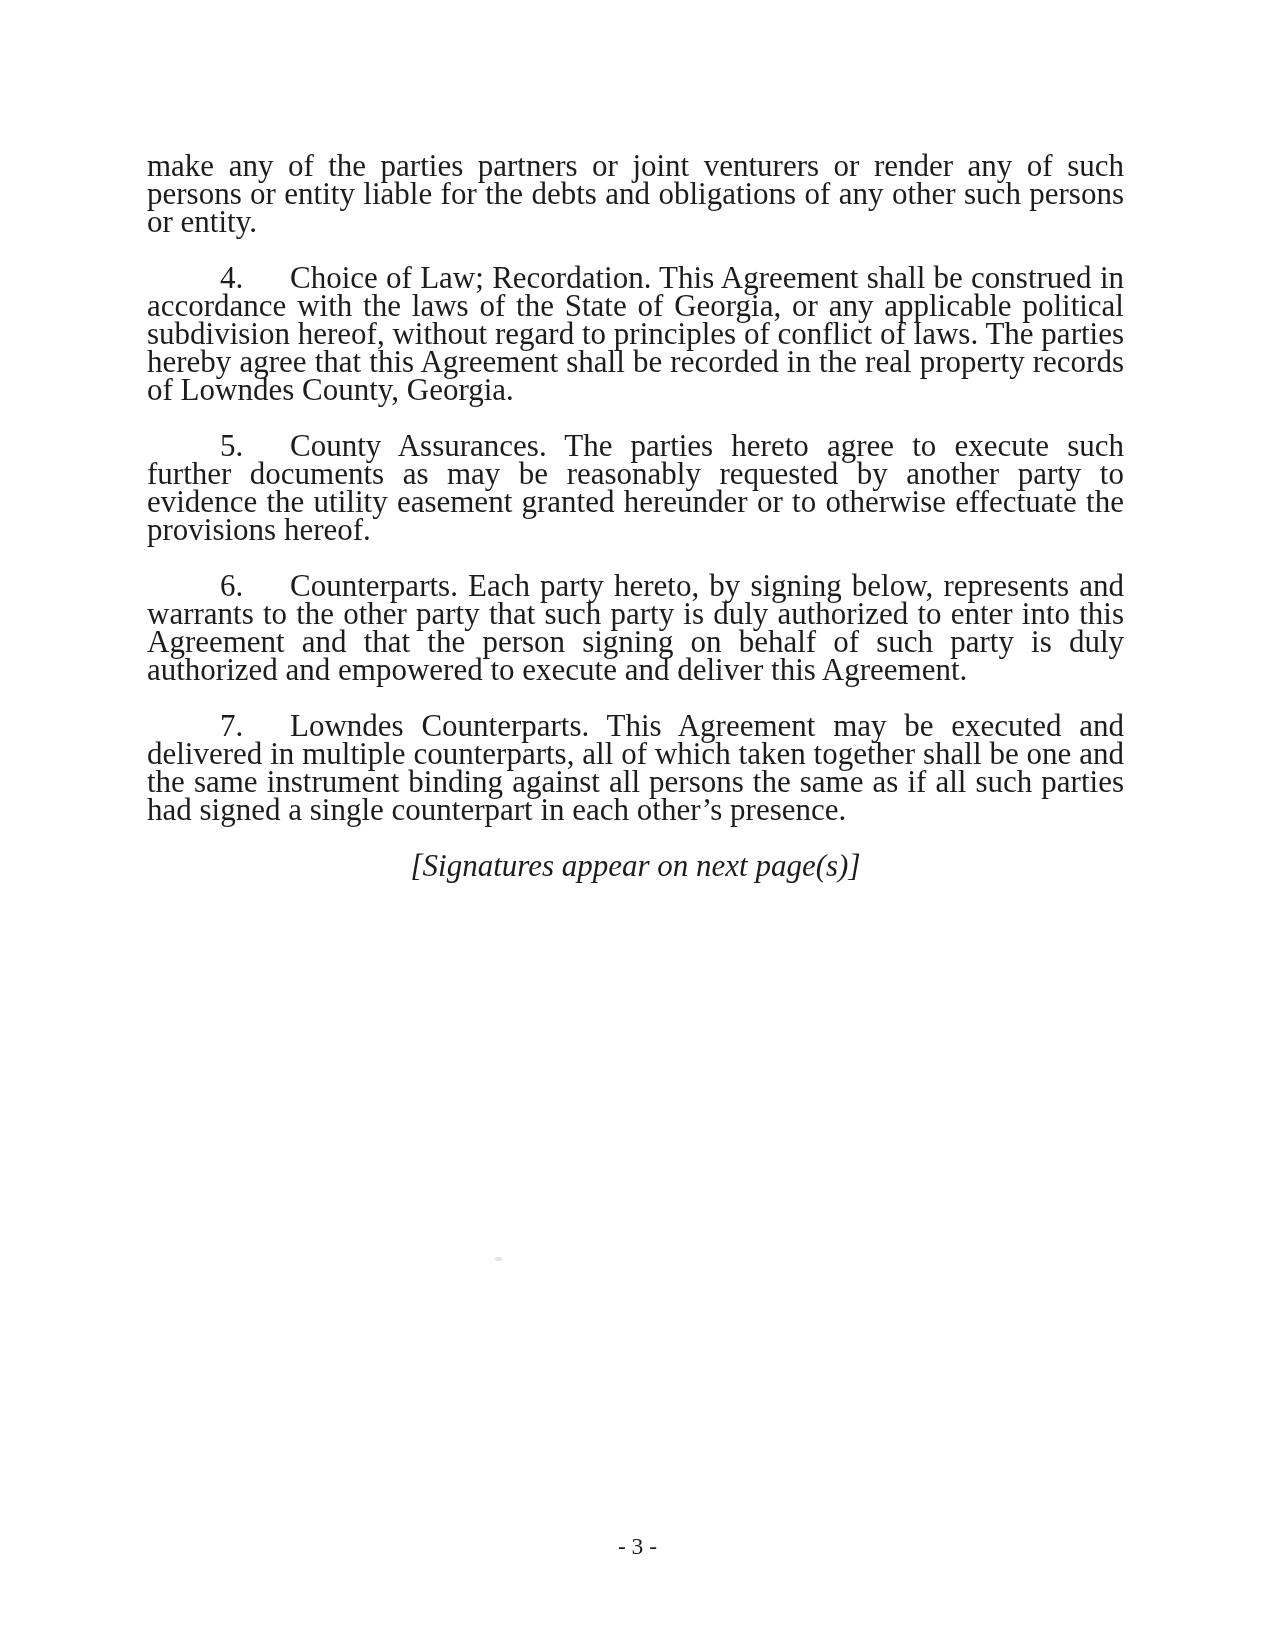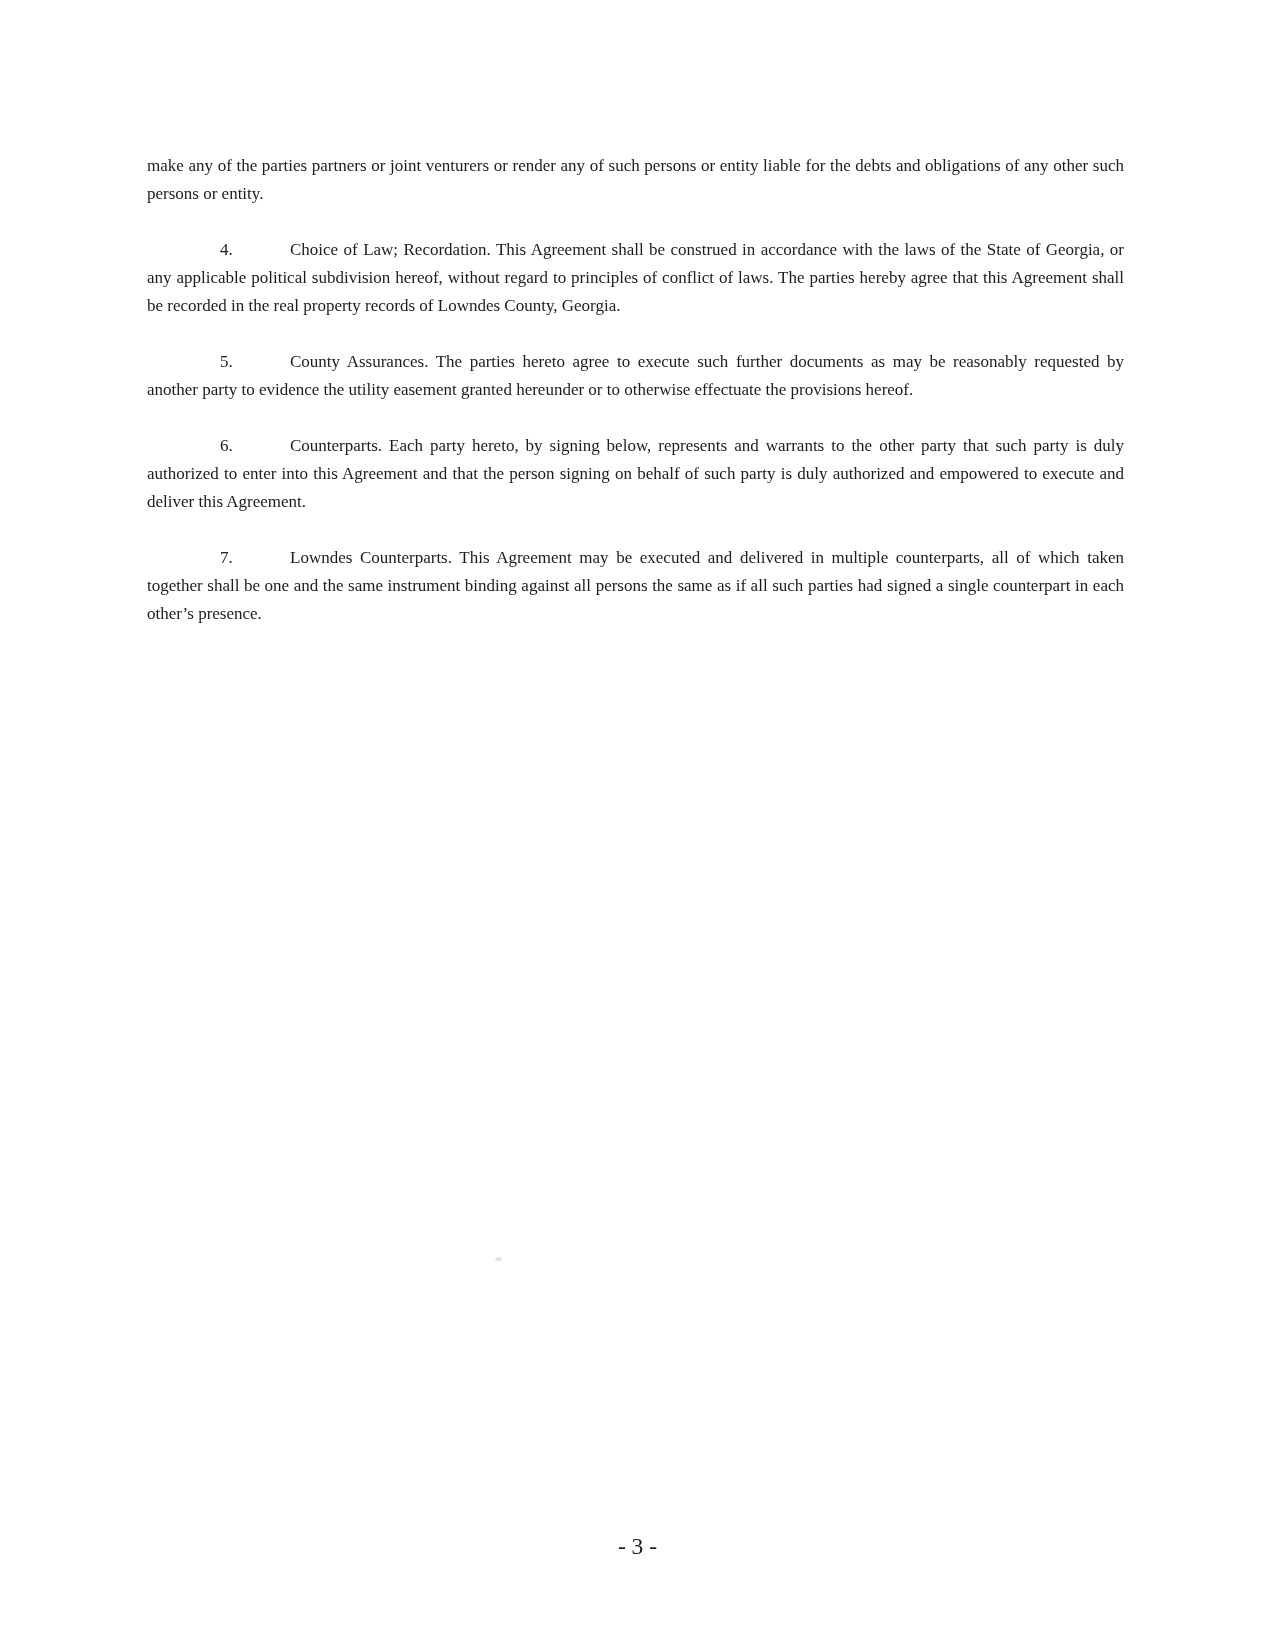--- a/index.html
+++ b/index.html
@@ -14,21 +14,21 @@
     background: #ffffff;
     font-family: "Liberation Serif", "DejaVu Serif", serif;
     color: #1c1c1c;
     overflow: hidden;
   }
   .content {
     position: absolute;
     left: 147px;
     top: 152px;
     width: 977px;
-    font-size: 17px;
+    font-size: 31px;
     line-height: 28px;
     text-align: justify;
   }
   .para {
     margin: 0 0 28px 0;
   }
   
   .numtab {
     display: inline-block;
     box-sizing: border-box;
@@ -73,20 +73,21 @@
     <p class="para"><span>make any of the parties partners or joint venturers or render any of such persons or entity liable for the debts and obligations of any other such persons or entity.</span></p>
 
     <p class="para"><span class="numtab"><span>4.</span></span><span class="u">Choice of Law; Recordation</span><span>. This Agreement shall be construed in accordance with the laws of the State of Georgia,</span><span class="u">&nbsp;</span><span>or any applicable political subdivision hereof, without regard to principles of conflict of laws. The parties hereby agree that this Agreement shall be recorded in the real property records of Lowndes County, Georgia.</span></p>
 
     <p class="para"><span class="numtab"><span>5.</span></span><span class="u">County Assurances</span><span>. The parties hereto agree to execute such further documents as may be reasonably requested by another party to evidence the utility easement granted hereunder or to otherwise effectuate the provisions hereof.</span></p>
 
     <p class="para"><span class="numtab"><span>6.</span></span><span class="u">Counterparts</span><span>. Each party hereto, by signing below, represents and warrants to the other party that such party is duly authorized to enter into this Agreement and that the person signing on behalf of such party is duly authorized and empowered to execute and deliver this Agreement.</span></p>
 
     <p class="para"><span class="numtab"><span>7.</span></span><span class="u">Lowndes Counterparts</span><span>. This Agreement may be executed and delivered in multiple counterparts, all of which taken together shall be one and the same instrument binding against all persons the same as if all such parties had signed a single counterpart in each other’s presence.</span></p>
 
+    <p class="center-italic"><span>[Signatures appear on next page(s)]</span></p>
 
   </div>
 
   <div class="artifact"></div>
 
   <div class="footer"><span>- 3 -</span></div>
 
 </div>
 
 </body></html>

